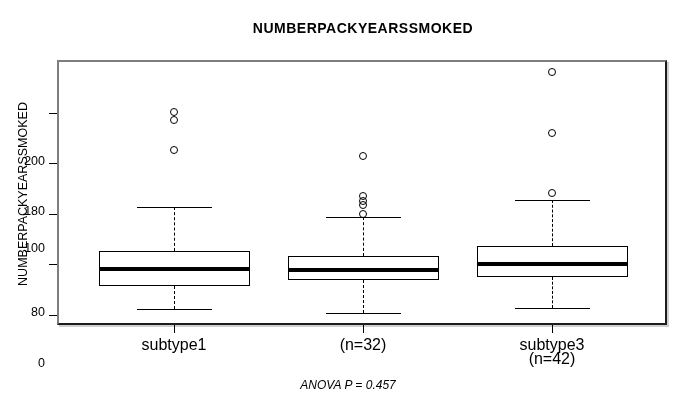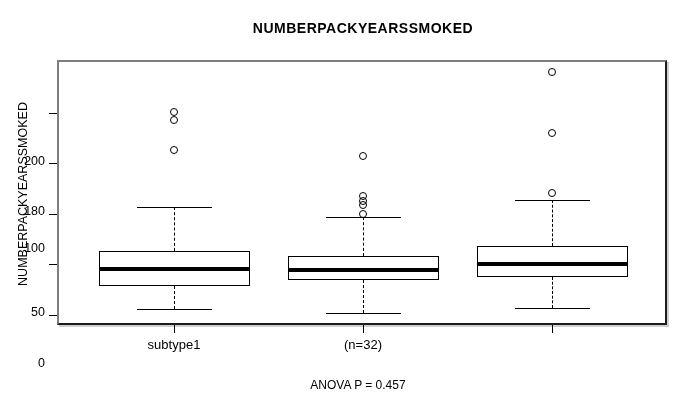--- a/index.html
+++ b/index.html
@@ -21,46 +21,46 @@
   .plot-box{
     left:57px;top:60px;width:610px;height:265px;
     background:transparent;
     border:2px solid #5a5a5a;
     border-top-color:#7e7e7e;border-left-color:#7e7e7e;
     border-bottom-color:#1c1c1c;border-right-color:#1c1c1c;
     box-shadow:2px 2px 0 #cfcfcf;
     box-sizing:border-box;
   }
   .footer{
-    left:52px;width:612px;top:378px;text-align:center;font-size:12px;
+    left:42px;width:612px;top:378px;text-align:center;font-size:12px;font-style:italic;
   }
   .ytick-line{height:1px;background:#000;}
   .ytick-label{width:34px;text-align:right;font-size:12.5px;line-height:14px;margin-top:48px;}
   .xtick-line{width:1px;background:#000;}
-  .xgroup-label{width:140px;text-align:center;font-size:13px;line-height:14px;}
+  .xgroup-label{width:140px;text-align:center;font-size:16px;line-height:14px;}
   .whisker-line{width:0;border-left:1px dashed #000;}
   .whisker-cap{height:1px;background:#000;}
   .iqr-box{background:#ffffff;border:1.3px solid #000;box-sizing:border-box;}
   .median-line{height:4px;background:#000;}
   .outlier{
     width:6px;height:6px;border:1.3px solid #000;border-radius:50%;
     background:transparent;box-sizing:content-box;
   }
 </style>
 </head>
 <body>
 
 <div class="abs title">NUMBERPACKYEARSSMOKED</div>
 <div class="abs ylab">NUMBERPACKYEARSSMOKED</div>
 <div class="abs plot-box"></div>
 <div class="abs" id="chart-layer" style="left:0;top:0;width:700px;height:400px;">
     <div class="abs ytick-line" style="left: 49px; top: 315px; width: 8px;"></div>
     <div class="abs ytick-label" style="left: 11px; top: 308px;">0</div>
     <div class="abs ytick-line" style="left: 49px; top: 264.425px; width: 8px;"></div>
-    <div class="abs ytick-label" style="left: 11px; top: 257.425px;">50</div>
+    <div class="abs ytick-label" style="left: 11px; top: 257.425px;">80</div>
     <div class="abs ytick-line" style="left: 49px; top: 213.85px; width: 8px;"></div>
     <div class="abs ytick-label" style="left: 11px; top: 193px;">100</div>
     <div class="abs ytick-line" style="left: 49px; top: 163.275px; width: 8px;"></div>
     <div class="abs ytick-label" style="left: 11px; top: 156.275px;">180</div>
     <div class="abs ytick-line" style="left: 49px; top: 112.7px; width: 8px;"></div>
     <div class="abs ytick-label" style="left: 11px; top: 105.7px;">200</div>
     <div class="abs xtick-line" style="left: 174px; top: 325px; height: 8px;"></div>
     <div class="abs whisker-line" style="left: 174px; top: 206.769px; height: 44.506px;"></div>
     <div class="abs whisker-line" style="left: 174px; top: 285.666px; height: 23.2645px;"></div>
     <div class="abs whisker-cap" style="left: 136.5px; top: 206.769px; width: 75px;"></div>
@@ -91,14 +91,18 @@
     <div class="abs xtick-line" style="left: 552px; top: 325px; height: 8px;"></div>
     <div class="abs whisker-line" style="left: 552px; top: 199.689px; height: 46.529px;"></div>
     <div class="abs whisker-line" style="left: 552px; top: 276.563px; height: 31.3565px;"></div>
     <div class="abs whisker-cap" style="left: 514.5px; top: 199.689px; width: 75px;"></div>
     <div class="abs whisker-cap" style="left: 514.5px; top: 307.919px; width: 75px;"></div>
     <div class="abs iqr-box" style="left: 476.5px; top: 246.218px; width: 151px; height: 30.345px;"></div>
     <div class="abs median-line" style="left: 476.5px; top: 262.425px; width: 151px;"></div>
     <div class="abs outlier" style="left: 547.7px; top: 189.32px;"></div>
     <div class="abs outlier" style="left: 547.7px; top: 128.63px;"></div>
     <div class="abs outlier" style="left: 547.7px; top: 67.94px;"></div>
+    <div class="abs xgroup-label" style="left: 482px; top: 338px;">
+      <div>subtype3</div>
+      <div>(n=42)</div>
+    </div>
   </div>
 <div class="abs footer">ANOVA P = 0.457</div>
 
 </body></html>

